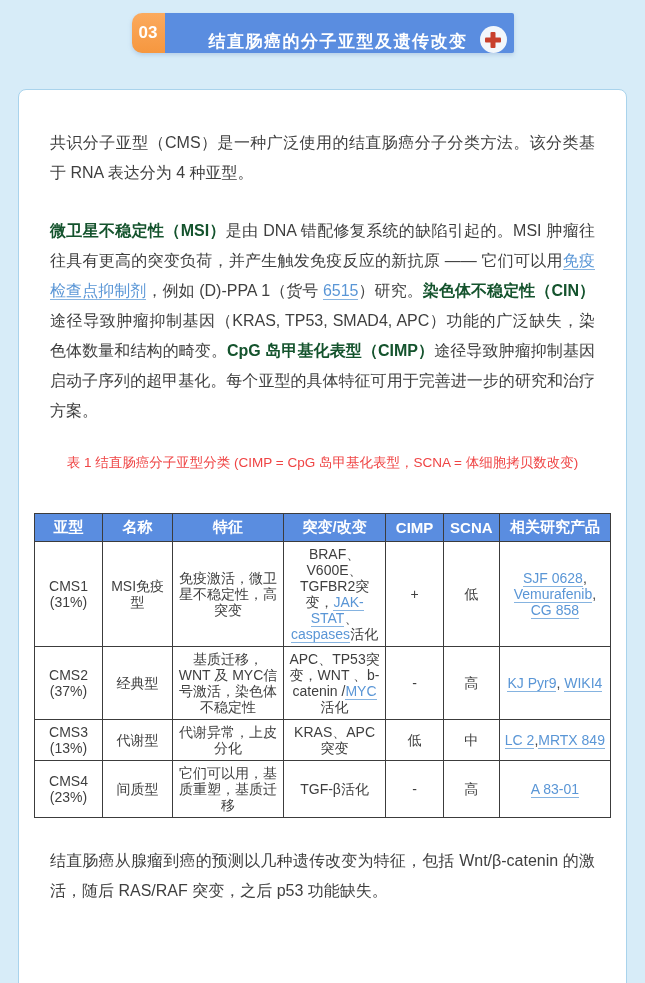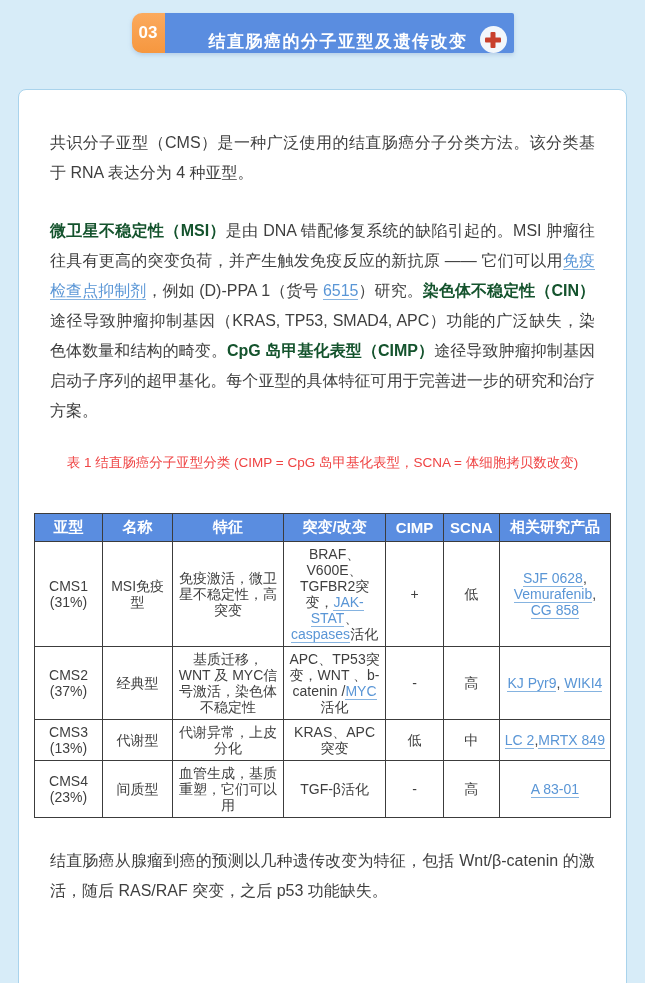--- a/index.html
+++ b/index.html
@@ -193,21 +193,21 @@
           <td><span class="">代谢型</span></td>
           <td><span class="">代谢异常，上皮分化</span></td>
           <td><span class="">KRAS、APC 突变</span></td>
           <td><span class="">低</span></td>
           <td><span class="">中</span></td>
           <td><a class="lnk" href="#">LC 2</a><span class="">,</span><a class="lnk" href="#">MRTX 849</a></td>
         </tr>
         <tr>
           <td><span class="">CMS4 (23%)</span></td>
           <td><span class="">间质型</span></td>
-          <td><span class="">血管生成，基质重塑，它们可以用</span></td>
+          <td><span class="">它们可以用，基质重塑，基质迁移</span></td>
           <td><span class="">TGF-β活化</span></td>
           <td><span class="">-</span></td>
           <td><span class="">高</span></td>
           <td><a class="lnk" href="#">A 83-01</a></td>
         </tr>
       </tbody>
   </table>
 
   <p class="para"><span class="">结直肠癌从腺瘤到癌的预测以几种遗传改变为特征，包括 Wnt/β-catenin 的激活，随后 RAS/RAF 突变，之后 p53 功能缺失。</span></p>
 

